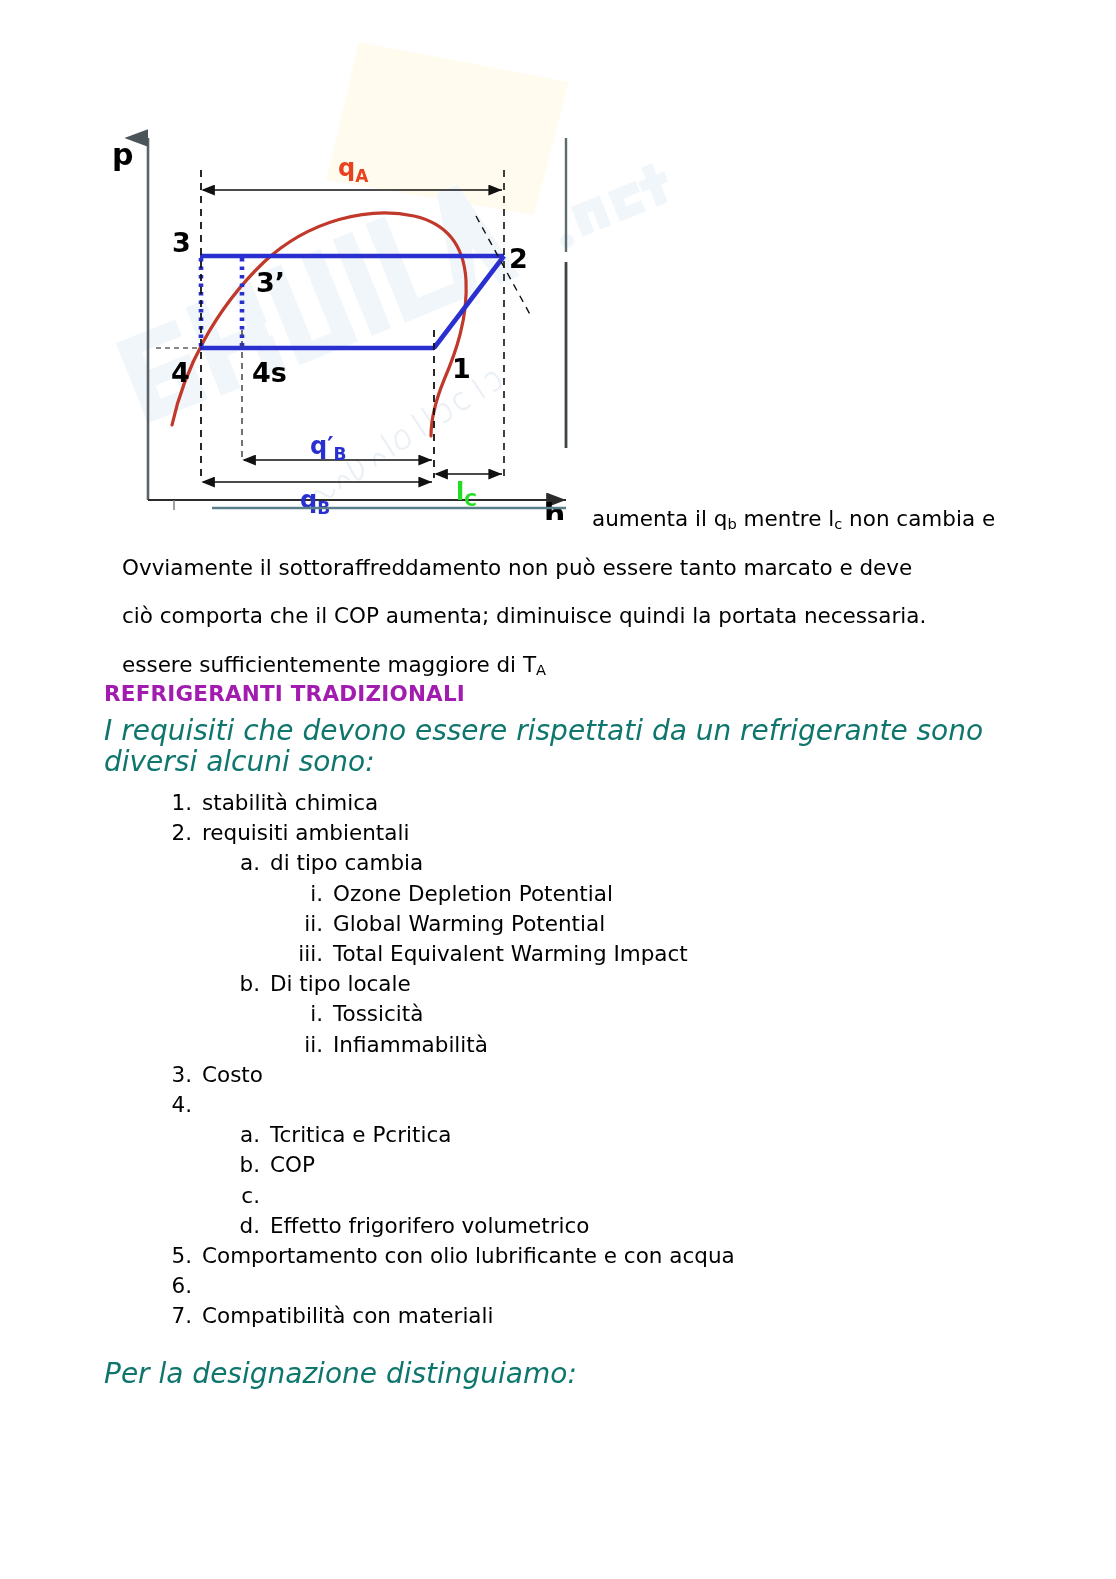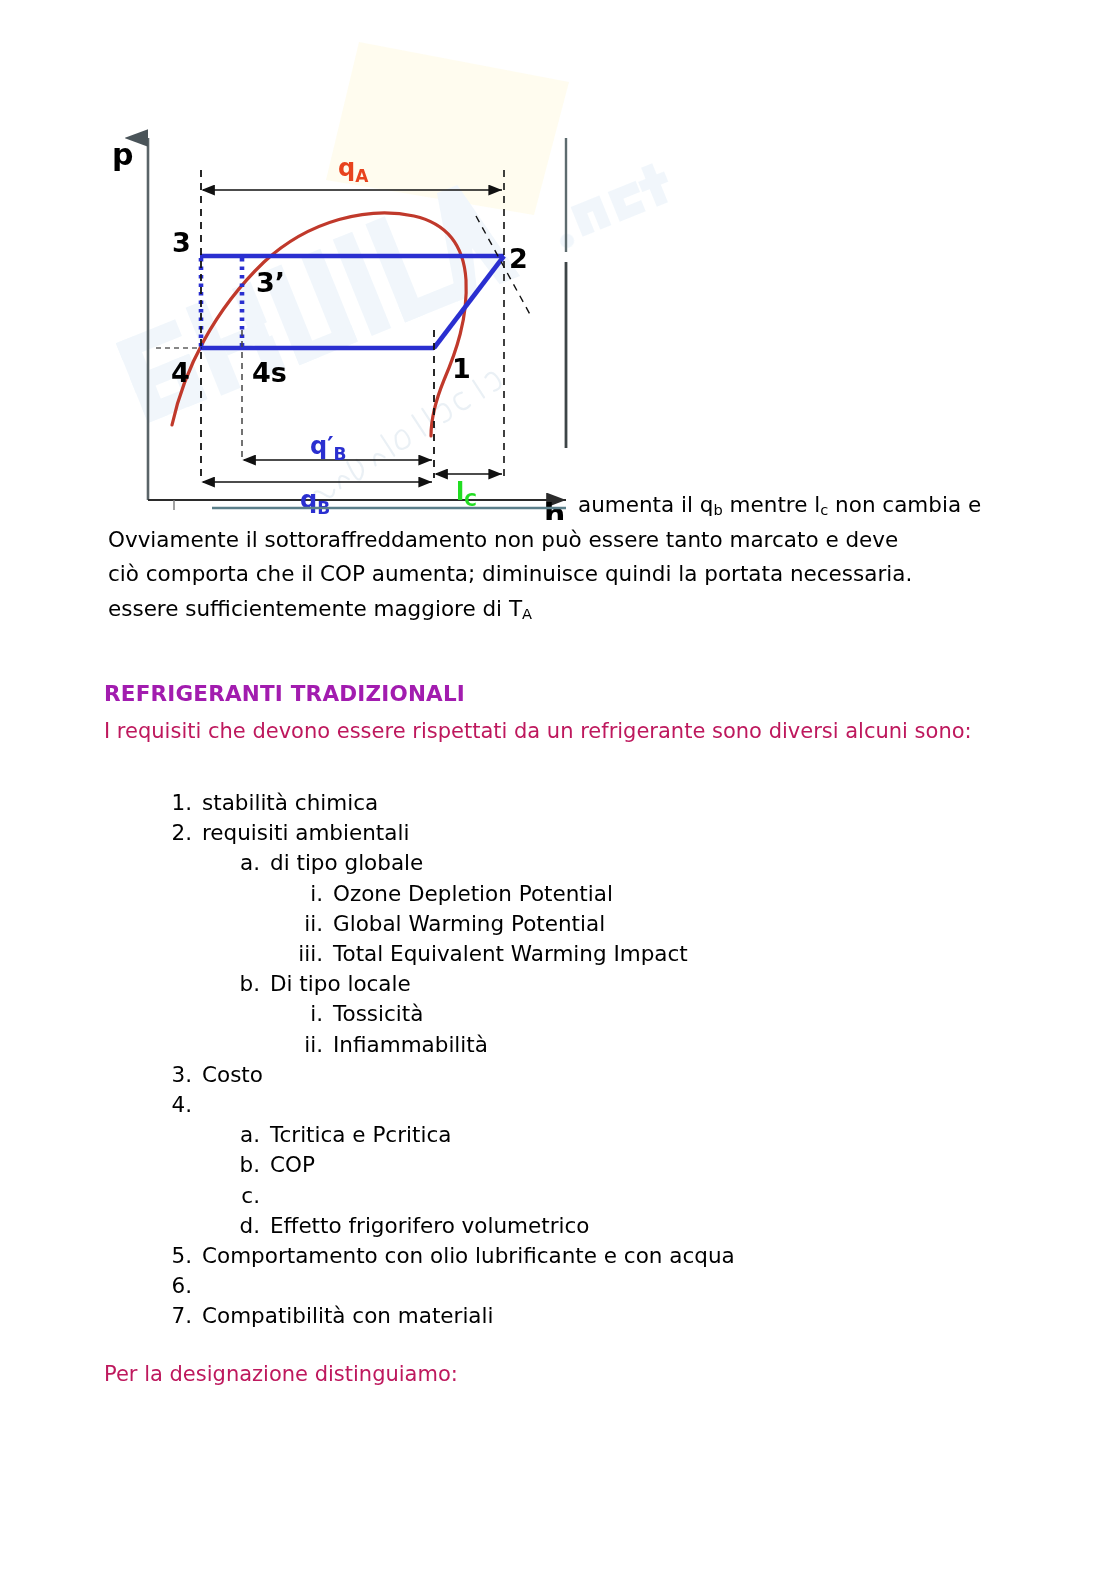--- a/index.html
+++ b/index.html
@@ -42,44 +42,45 @@
   .flow-text {
     position: absolute;
     left: 104px;
     top: 486px;
     width: 912px;
     font-size: 21.5px;
     line-height: 30.5px;
     color: #000;
     text-align: left;
   }
-  .flow-text p { margin: 4px; }
+  .flow-text p { margin: 18px; }
   .indent-first { text-indent: 470px; }
 
   sub {
     font-size: 0.68em;
     vertical-align: -0.22em;
     line-height: 0;
   }
 
   .heading-red {
     position: absolute;
     left: 104px;
     top: 681px;
     font-size: 21.5px;
     font-weight: bold;
     color: #a21caf;
     letter-spacing: 0.2px;
   }
 
   .para {
     position: absolute;
-    font-size: 21px;
+    font-size: 28px;
     line-height: 30.5px;
-    color: #be185d;
+    color: #0f766e;
+    font-style: italic;
   }
   #intro-para { left: 104px; top: 716px; width: 900px; }
   #outro-para { left: 104px; top: 1340px; width: 900px; margin-top: 19px; }
 
   
   .list-root {
     position: absolute;
     left: 104px;
     top: 788px;
     width: 900px;
@@ -271,21 +272,21 @@
       <div class="li lvl1">
         <span class="marker">1.</span>
         <span class="label">stabilità chimica</span>
       </div>
       <div class="li lvl1">
         <span class="marker">2.</span>
         <span class="label">requisiti ambientali</span>
       </div>
       <div class="li lvl2">
         <span class="marker">a.</span>
-        <span class="label">di tipo globale</span>
+        <span class="label">di tipo cambia</span>
       </div>
       <div class="li lvl3">
         <span class="marker">i.</span>
         <span class="label">Ozone Depletion Potential</span>
       </div>
       <div class="li lvl3">
         <span class="marker">ii.</span>
         <span class="label">Global Warming Potential</span>
       </div>
       <div class="li lvl3">

